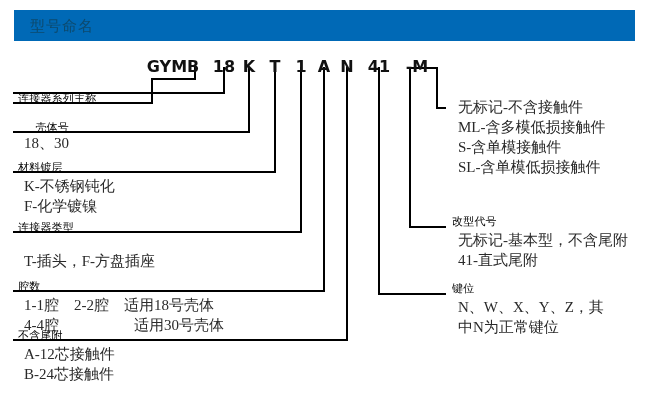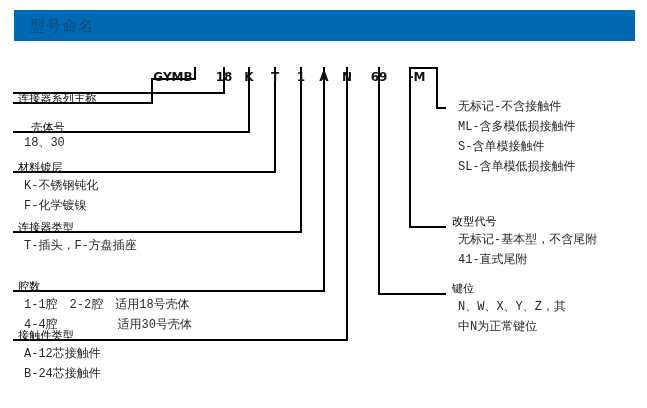--- a/index.html
+++ b/index.html
@@ -38,24 +38,24 @@
   
   .code-row {
     position: absolute;
     top: 57px;
     left: 0;
     width: 647px;
     height: 18px;
   }
   .code-seg {
     position: absolute;
-    top: 13px;
+    top: 0;
     font-family: "DejaVu Sans", "Liberation Sans", sans-serif;
     font-weight: bold;
-    font-size: 12px;
+    font-size: 16px;
     color: #111111;
     text-align: center;
     white-space: nowrap;
     transform: translateX(-50%);
   }
 
   
   .leaders {
     position: absolute;
     left: 0;
@@ -84,22 +84,22 @@
   .grp-title {
     font-family: "DejaVu Sans", "Liberation Sans", sans-serif;
     font-weight: normal;
     font-size: 11px;
     color: #000000;
     letter-spacing: 0.2px;
     white-space: nowrap;
     line-height: 14px;
   }
   .grp-item {
-    font-family: Liberation Mono, monospace;
-    font-size: 12px;
+    font-family: Liberation Serif, serif;
+    font-size: 15px;
     color: #2a2a2a;
     white-space: nowrap;
     line-height: 15px;
   }
 
   
   .abs { position: absolute; left: 0; }
 </style>
 </head>
 <body>
@@ -127,59 +127,59 @@
 </svg>
 
 <div class="code-row" id="code-row">
     <div class="code-seg" style="left: 173px;">GYMB</div>
     <div class="code-seg" style="left: 224px;">18</div>
     <div class="code-seg" style="left: 249px;">K</div>
     <div class="code-seg" style="left: 275px;">T</div>
     <div class="code-seg" style="left: 301px;">1</div>
     <div class="code-seg" style="left: 324px;">A</div>
     <div class="code-seg" style="left: 347px;">N</div>
-    <div class="code-seg" style="left: 379px;">69</div>
+    <div class="code-seg" style="left: 379px;">41</div>
     <div class="code-seg" style="left: 417px;">-M</div>
   </div>
 
 <div class="col-left" id="col-left">
     <div class="grp abs" style="top: 0px;">
       <div class="grp-title">连接器系列主称</div>
     </div>
     <div class="grp abs" style="top: 29px; text-align: right;">
       <div class="grp-title">壳体号</div>
       <div class="grp-item" style="margin-top: 1px; padding-left: 6px;">18、30</div>
     </div>
     <div class="grp abs" style="top: 69px;">
       <div class="grp-title">材料镀层</div>
       <div class="grp-item" style="margin-top: 4px; padding-left: 6px;">K-不锈钢钝化</div>
       <div class="grp-item" style="margin-top: 5px; padding-left: 6px;">F-化学镀镍</div>
     </div>
     <div class="grp abs" style="top: 129px;">
       <div class="grp-title">连接器类型</div>
-      <div class="grp-item" style="margin-top: 4px; padding-left: 6px;">T-插头，F-方盘插座</div>
+      <div class="grp-item" style="margin-top: 19px; padding-left: 6px;">T-插头，F-方盘插座</div>
     </div>
     <div class="grp abs" style="top: 188px;">
       <div class="grp-title">腔数</div>
       <div class="grp-item" style="margin-top: 4px; padding-left: 6px;">1-1腔　2-2腔　适用18号壳体</div>
       <div class="grp-item" style="margin-top: 5px; padding-left: 6px;">4-4腔　　　　　适用30号壳体</div>
     </div>
     <div class="grp abs" style="top: 237px;">
-      <div class="grp-title">接触件类型</div>
+      <div class="grp-title">不含尾附</div>
       <div class="grp-item" style="margin-top: 4px; padding-left: 6px;">A-12芯接触件</div>
       <div class="grp-item" style="margin-top: 5px; padding-left: 6px;">B-24芯接触件</div>
     </div>
   </div>
 
 <div class="col-right" id="col-right">
     <div class="grp abs" style="top: 0px;">
       <div class="grp-item" style="margin-top: 4px; padding-left: 6px;">无标记-不含接触件</div>
       <div class="grp-item" style="margin-top: 5px; padding-left: 6px;">ML-含多模低损接触件</div>
       <div class="grp-item" style="margin-top: 5px; padding-left: 6px;">S-含单模接触件</div>
-      <div class="grp-item" style="margin-top: 5px; padding-left: 6px; text-align: right;">SL-含单模低损接触件</div>
+      <div class="grp-item" style="margin-top: 5px; padding-left: 6px;">SL-含单模低损接触件</div>
     </div>
     <div class="grp abs" style="top: 119px;">
       <div class="grp-title">改型代号</div>
       <div class="grp-item" style="margin-top: 4px; padding-left: 6px;">无标记-基本型，不含尾附</div>
       <div class="grp-item" style="margin-top: 5px; padding-left: 6px;">41-直式尾附</div>
     </div>
     <div class="grp abs" style="top: 186px;">
       <div class="grp-title">键位</div>
       <div class="grp-item" style="margin-top: 4px; padding-left: 6px;">N、W、X、Y、Z，其</div>
       <div class="grp-item" style="margin-top: 5px; padding-left: 6px;">中N为正常键位</div>

